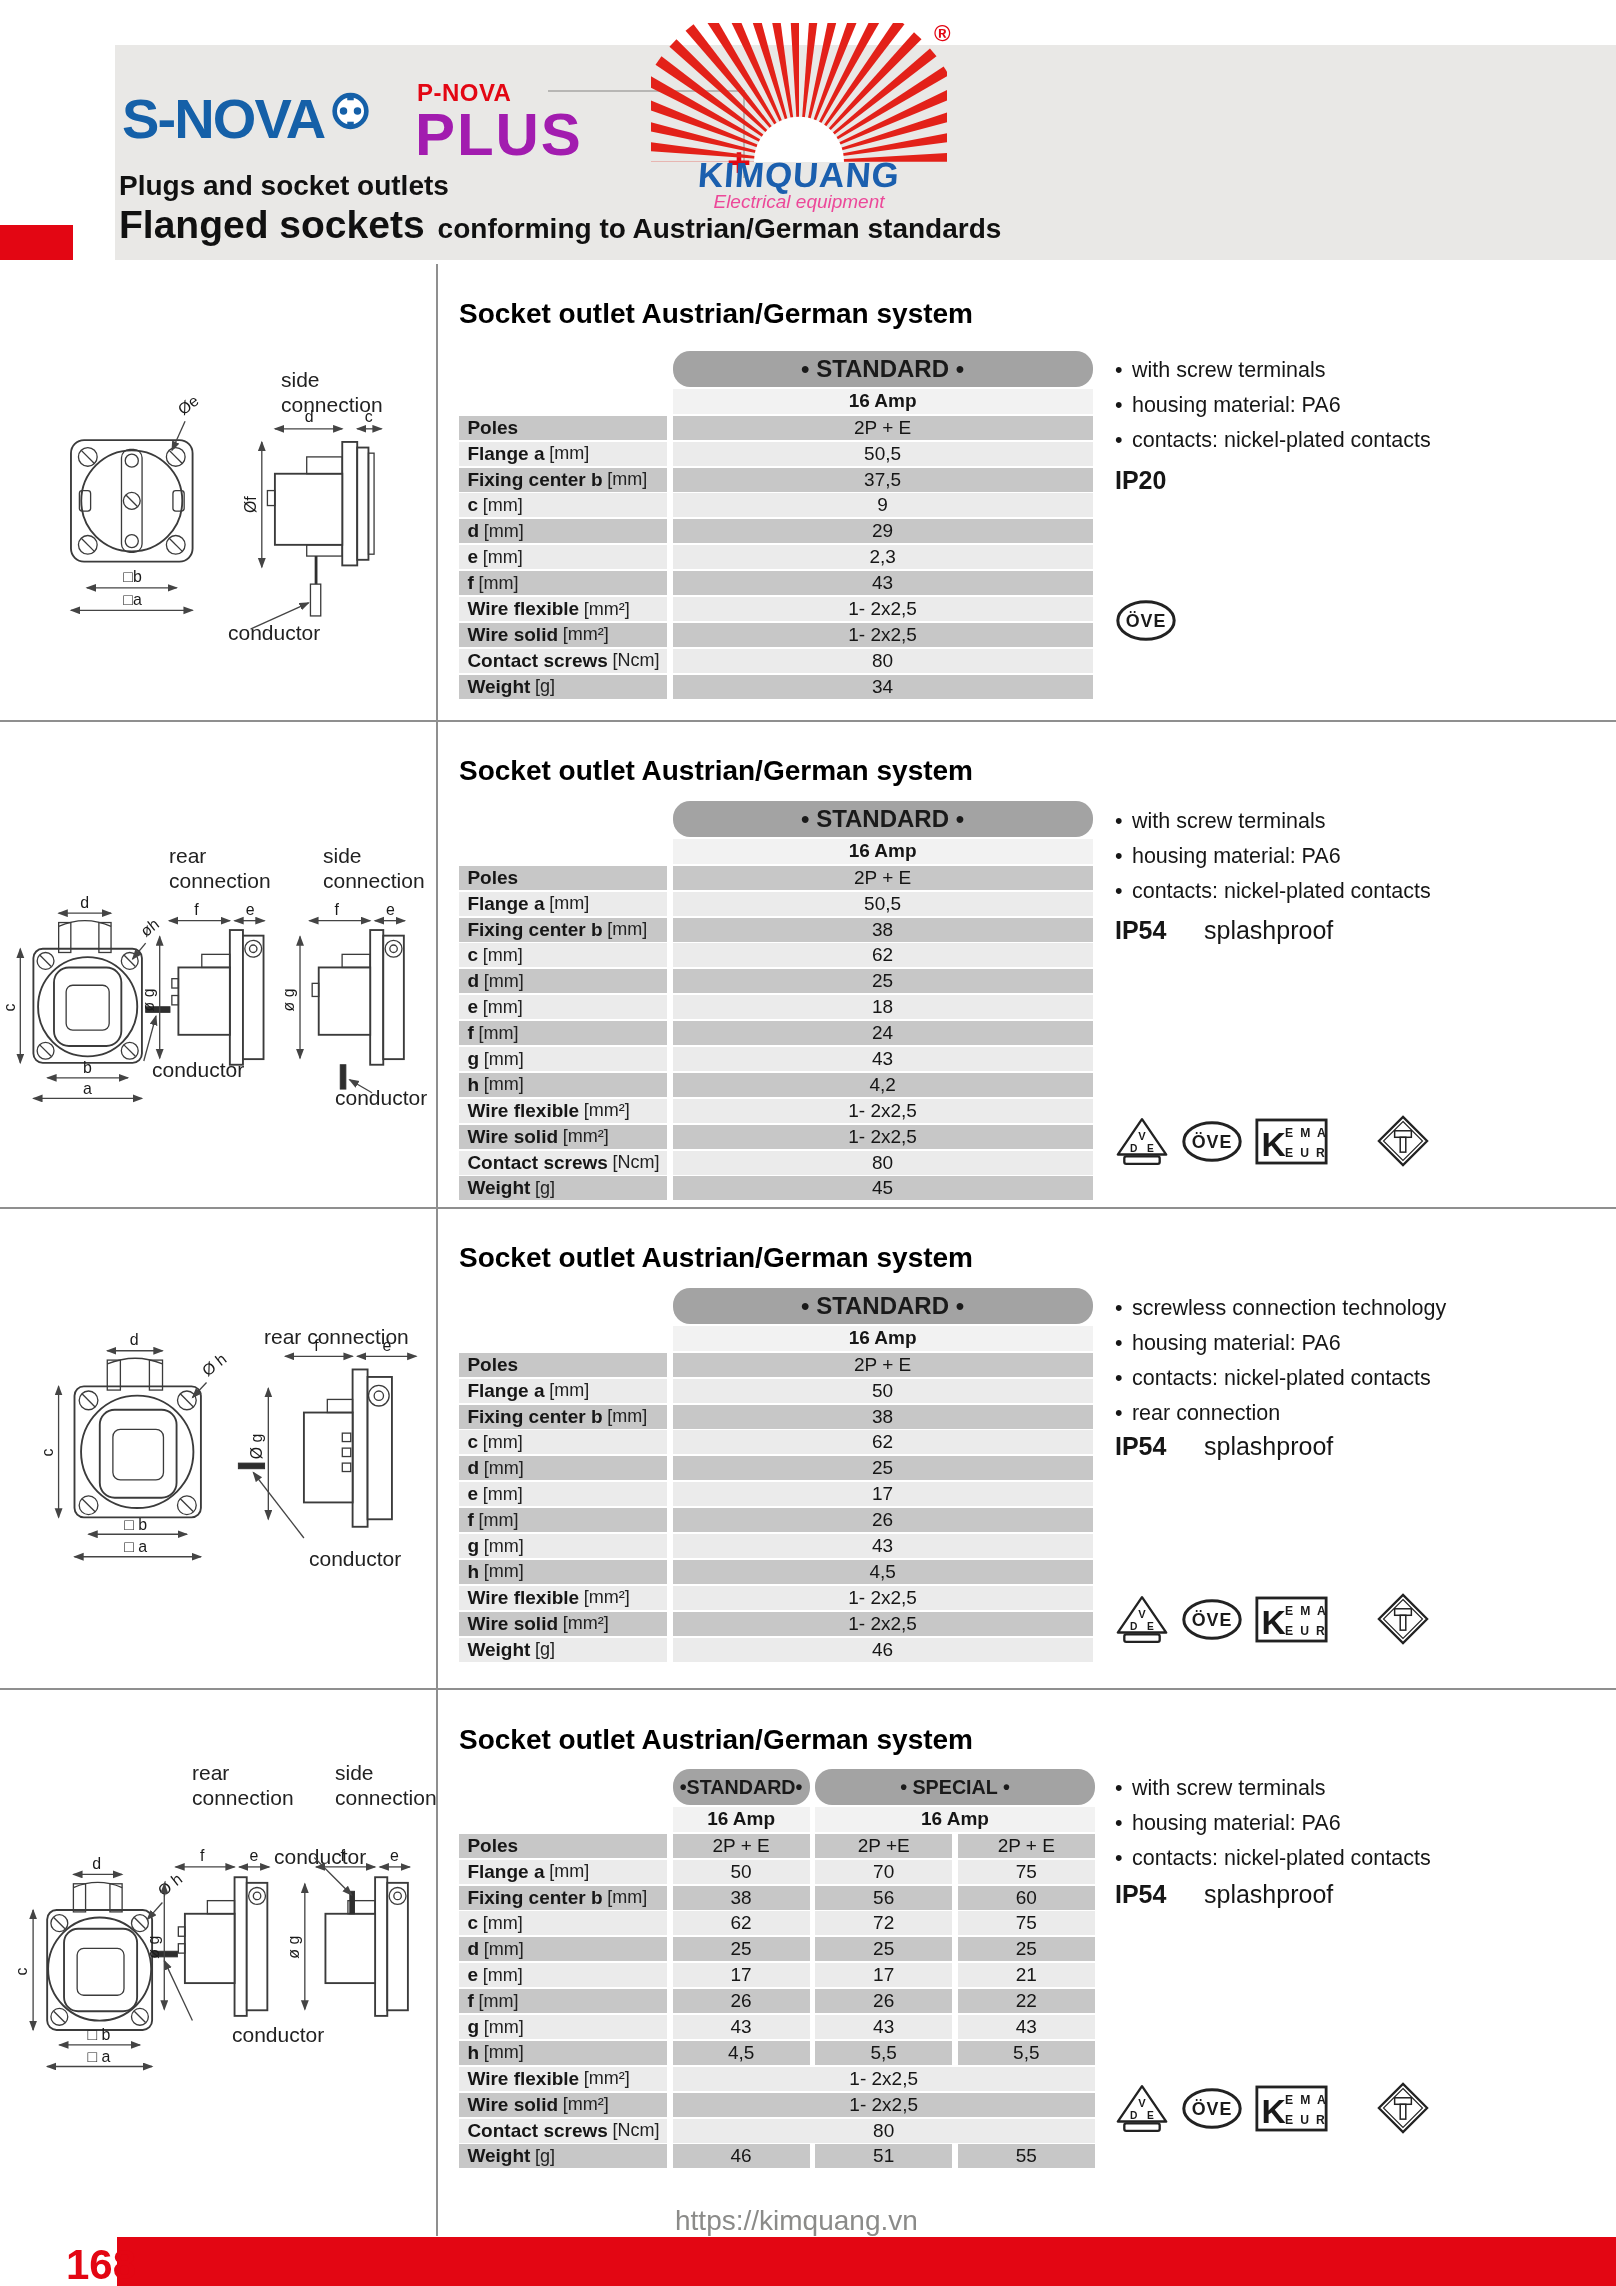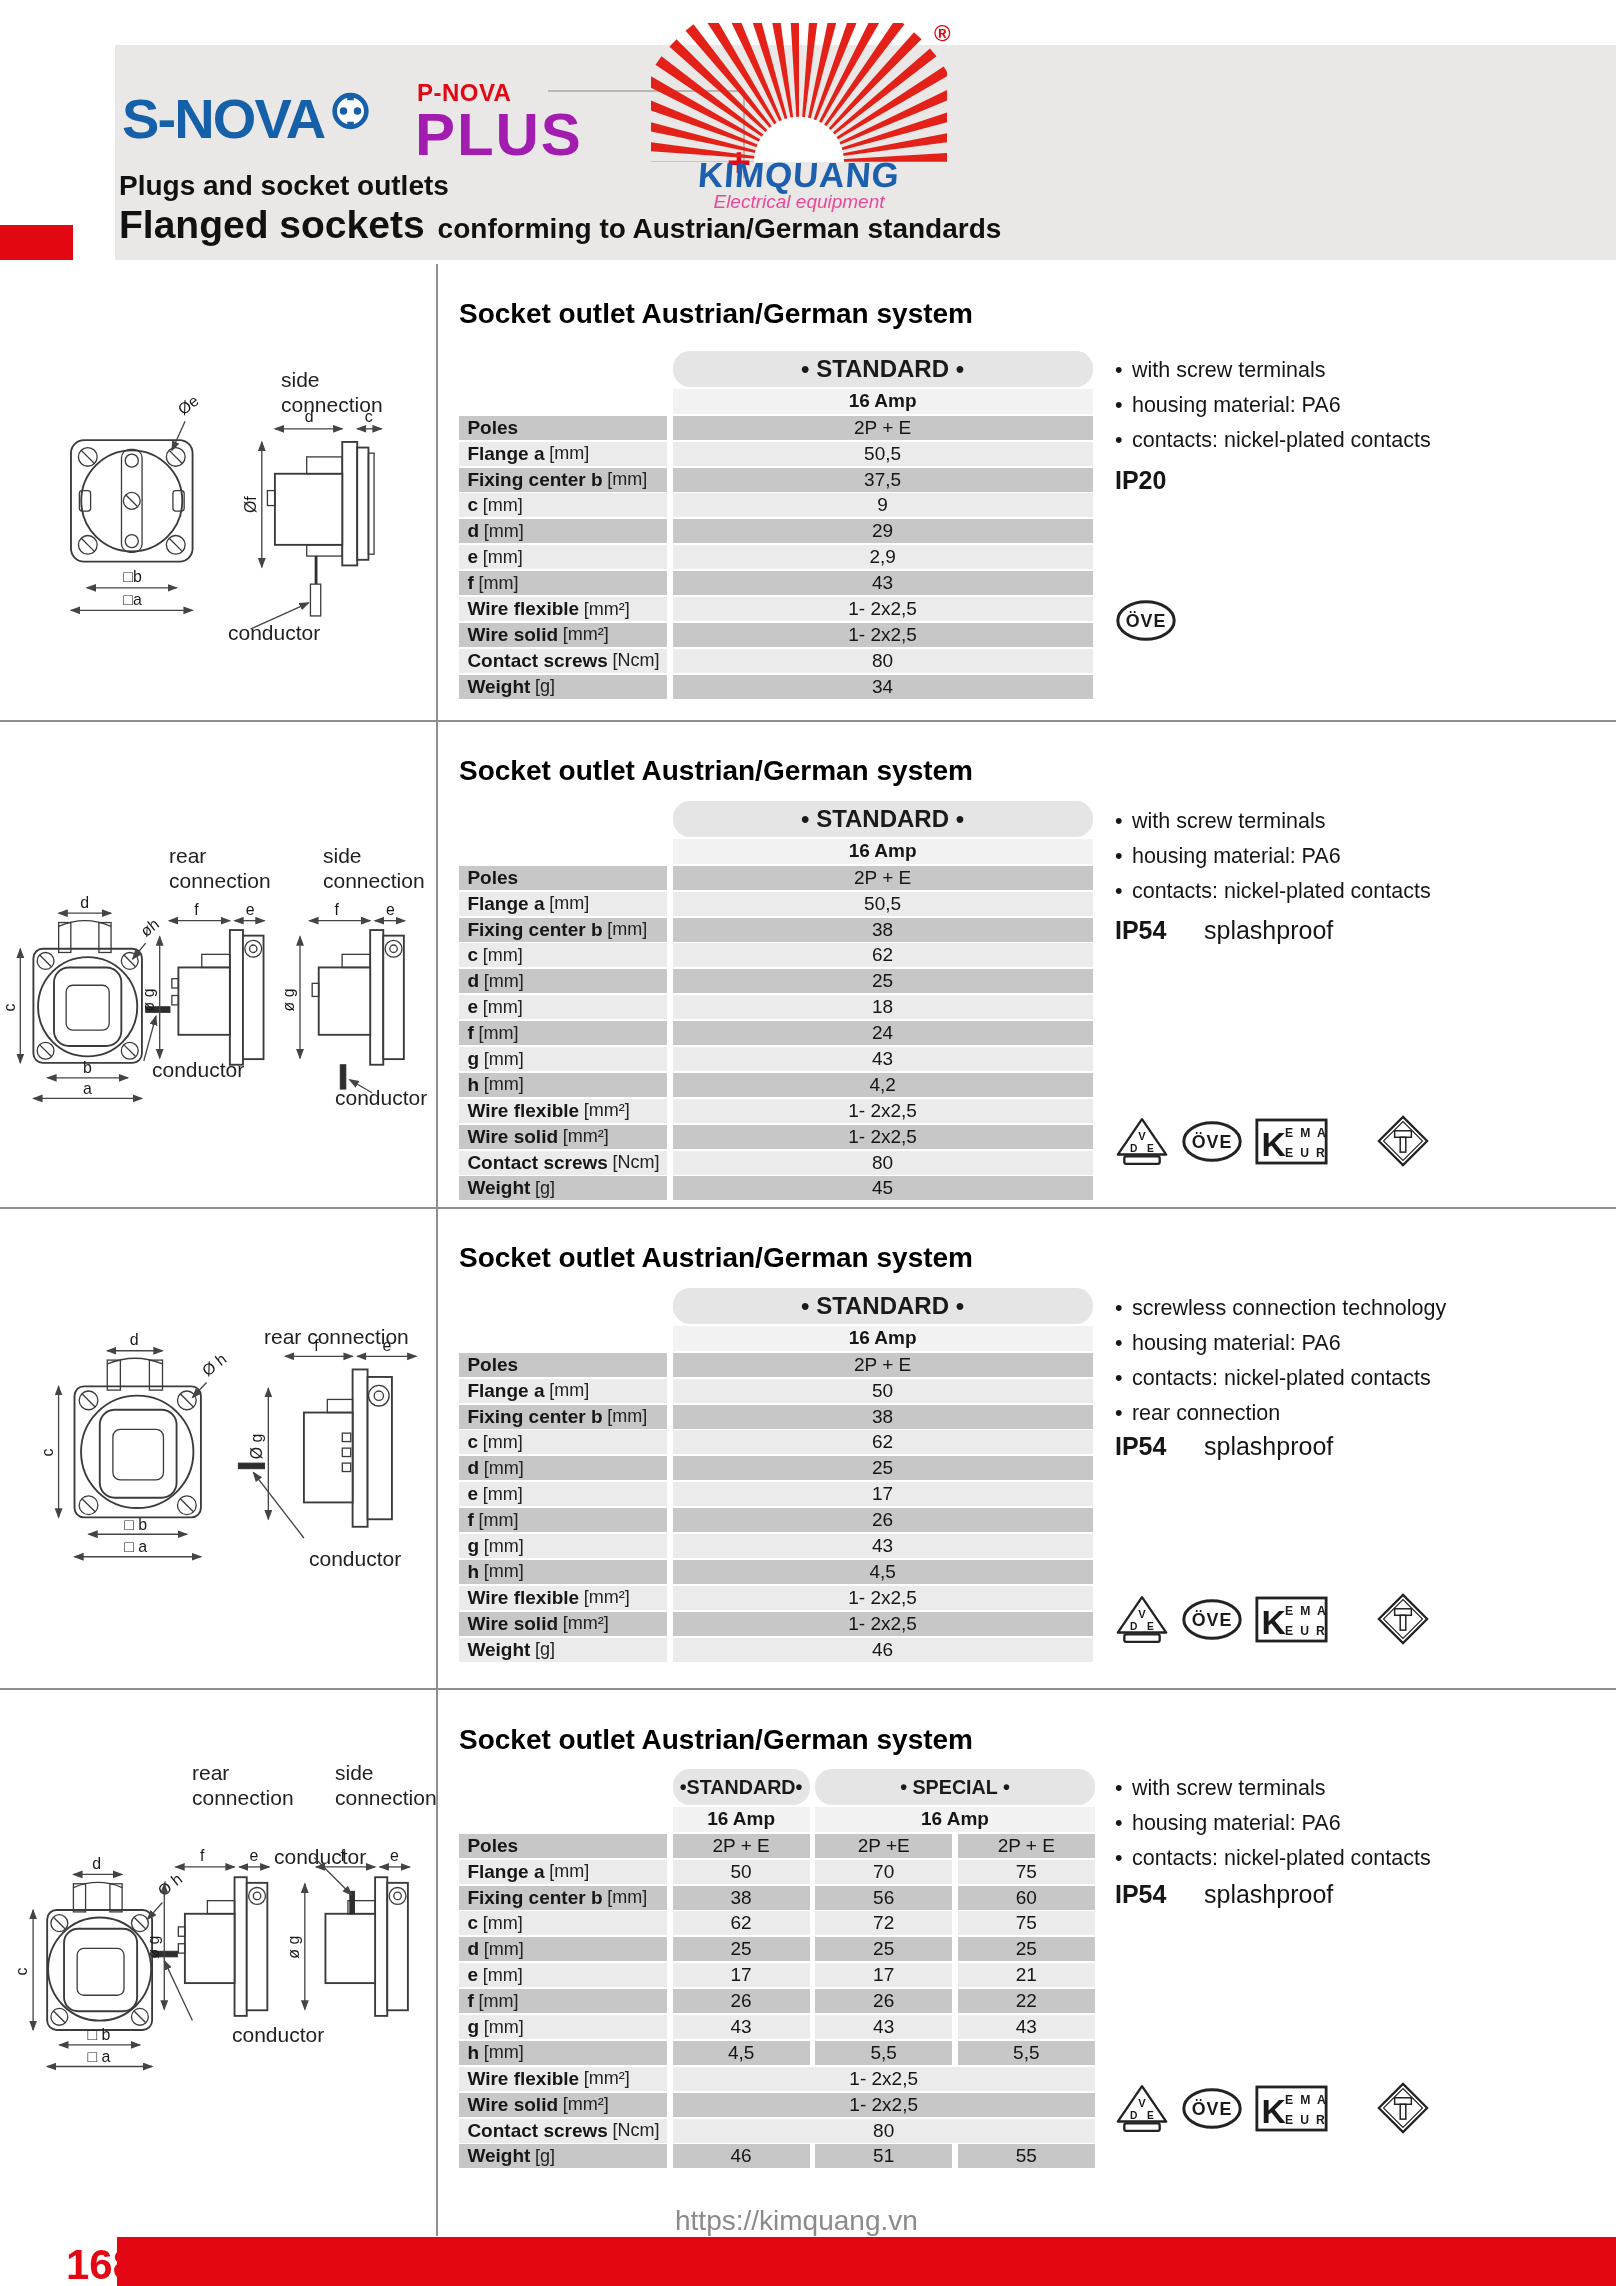--- a/index.html
+++ b/index.html
@@ -28,21 +28,21 @@
   
   .vline{left:436px;top:264px;width:1.9px;height:1972px;background:#8f8f8f;}
   .hline{left:0;right:0;height:1.9px;background:#8f8f8f;}
   
   .sec-title{left:459px;font-size:28px;font-weight:bold;color:#000000;}
   .spec-table{left:459px;display:grid;row-gap:1.9px;column-gap:5.6px;}
   .cols1{grid-template-columns:208px 420px;}
   .cols3{grid-template-columns:208px 137px 137px 137px;}
   .cell{display:flex;align-items:center;}
   .blank{background:transparent;}
-  .th{background:#e5e5e5;font-weight:bold;font-size:24px;justify-content:center;color:#1a1a1a;border-radius:17px;}
+  .th{background:#a3a3a3;font-weight:bold;font-size:24px;justify-content:center;color:#1a1a1a;border-radius:17px;}
   .th.small{font-size:19.7px;}
   .amp{background:#f2f2f2;font-weight:bold;font-size:19px;justify-content:center;}
   .lbl{padding-left:8.4px;font-size:19px;}
   .lbl b{font-weight:bold;}
   .lbl .unit{font-weight:normal;font-size:18px;margin-left:4.7px;color:#222;}
   .val{justify-content:center;font-size:19px;}
   .dark{background:#c7c7c7;}
   .light{background:#ebebeb;}
   
   .features{left:1115px;width:487px;}
@@ -165,21 +165,21 @@
       <div class="cell val light">9</div>
       <div class="cell lbl dark">
         <b>d</b>
         <span class="unit">[mm]</span>
       </div>
       <div class="cell val dark">29</div>
       <div class="cell lbl light">
         <b>e</b>
         <span class="unit">[mm]</span>
       </div>
-      <div class="cell val light">2,9</div>
+      <div class="cell val light">2,3</div>
       <div class="cell lbl dark">
         <b>f</b>
         <span class="unit">[mm]</span>
       </div>
       <div class="cell val dark">43</div>
       <div class="cell lbl light">
         <b>Wire flexible</b>
         <span class="unit">[mm²]</span>
       </div>
       <div class="cell val light">1- 2x2,5</div>

